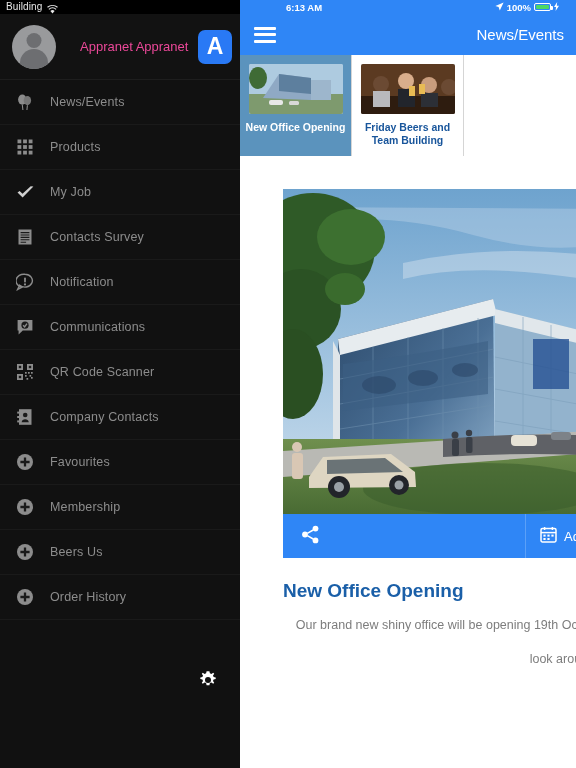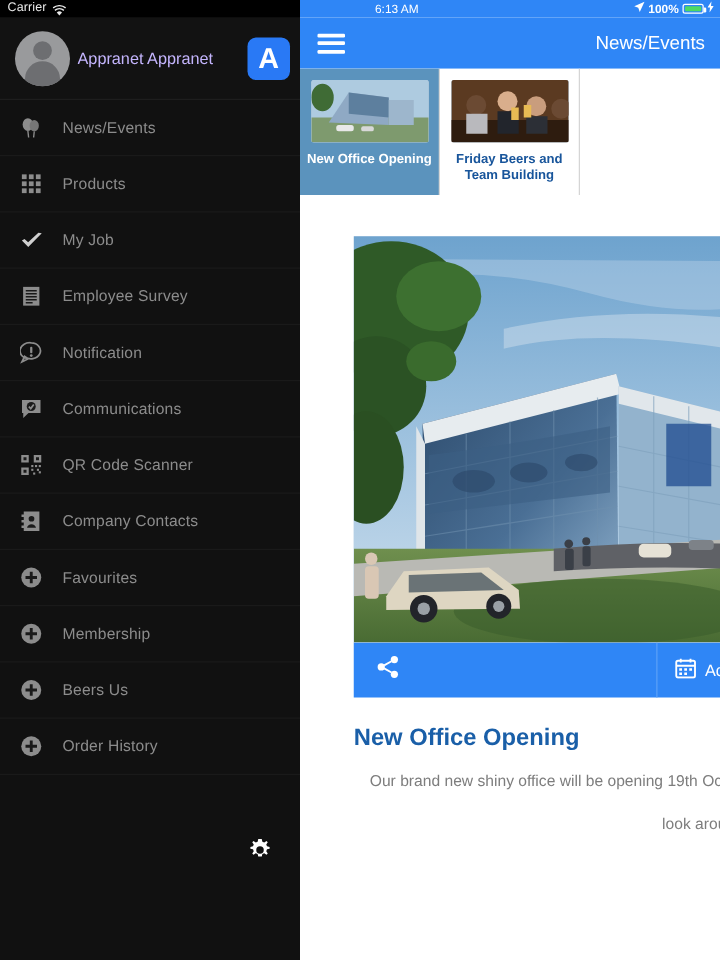--- a/index.html
+++ b/index.html
@@ -35,21 +35,21 @@
   .avatar::before {
     content:""; position:absolute; width:15px; height:15px; border-radius:50%;
     background:#6d6e71; left:50%; top:8px; transform:translateX(-50%);
   }
   .avatar::after {
     content:""; position:absolute; width:28px; height:20px;
     border-radius:14px 14px 0 0; background:#6d6e71;
     left:50%; bottom:0; transform:translateX(-50%);
   }
   .profile-name {
-    color:#c4b5fd; font-size:13px; margin-left:6px; flex:1;
+    color:#ec4899; font-size:13px; margin-left:24px; flex:1;
     white-space:nowrap; overflow:hidden;
   }
   .app-badge {
     width:34px; height:34px; border-radius:7px; background:#2979f5;
     color:#fff; font-size:23px; font-weight:bold;
     display:flex; align-items:center; justify-content:center;
     flex:0 0 34px; margin-right:-2px;
   }
 
   .sb-menu { padding-top:0; }
@@ -74,23 +74,23 @@
   
   #content {
     width:336px; height:768px; flex:0 0 336px;
     background:#ffffff; position:relative; overflow:hidden;
   }
   .ct-status {
     height:14px; background:#2f86f6; color:#fff;
     font-size:10px; display:flex; align-items:center;
     padding:0 6px 0 0; position:relative;
   }
-  .ct-time { position:absolute; left:60px; font-weight:normal; font-size:9.5px; }
+  .ct-time { position:absolute; left:46px; font-weight:bold; font-size:9.5px; }
   .ct-right {
-    position:absolute; right:5px; display:flex; align-items:center; gap:3px;
+    position:absolute; right:17px; display:flex; align-items:center; gap:3px;
     font-size:9.5px; font-weight:bold;
   }
   .batt {
     width:17px; height:8px; border:1px solid #fff; border-radius:2px;
     position:relative; padding:1px;
   }
   .batt::after {
     content:""; position:absolute; right:-3px; top:2px;
     width:2px; height:4px; background:#fff; border-radius:0 1px 1px 0;
   }
@@ -155,21 +155,21 @@
   .body-line2 { text-align:right; padding-right:24px; }
 </style>
 </head>
 <body>
 
 <div id="app">
 
   <div id="sidebar">
 
     <div class="sb-status">
-      <span class="carrier">Carrier</span>
+      <span class="carrier">Building</span>
       <span class="wifi-ico">
         <svg width="11" height="9" viewBox="0 0 11 9">
           <path d="M5.5 8.4 L3.4 5.9 a3.3 3.3 0 0 1 4.2 0 Z" fill="#e8e8e8"></path>
           <path d="M1.9 4.3 a5.4 5.4 0 0 1 7.2 0" stroke="#e8e8e8" stroke-width="1.1" fill="none"></path>
           <path d="M0.5 2.3 a8 8 0 0 1 10 0" stroke="#e8e8e8" stroke-width="1.1" fill="none"></path>
         </svg>
       </span>
     </div>
 
     <div class="sb-profile">
@@ -222,21 +222,21 @@
 
       <div class="sb-item">
         <span class="sb-icon">
           <svg width="18" height="18" viewBox="0 0 18 18">
             <rect x="2.5" y="1.5" width="13" height="15" fill="#8c8c8c"></rect>
             <g stroke="#1a1a1a" stroke-width="1.1">
               <path d="M4.6 4.6 h8.8 M4.6 7 h8.8 M4.6 9.4 h8.8 M4.6 11.8 h8.8 M4.6 14.2 h5.5"></path>
             </g>
           </svg>
         </span>
-        <span class="sb-label">Employee Survey</span>
+        <span class="sb-label">Contacts Survey</span>
       </div>
 
       <div class="sb-item">
         <span class="sb-icon">
           <svg width="18" height="18" viewBox="0 0 18 18">
             <path d="M9 1.3 a7.4 6.4 0 1 1 -5.3 10.9 l-2.1 4.2 l4.6 -2.2 a7.4 6.4 0 0 1 2.8 -12.9 Z" fill="none" stroke="#8c8c8c" stroke-width="1.4"></path>
             <rect x="8.1" y="4.4" width="1.8" height="5.2" rx=".8" fill="#8c8c8c"></rect>
             <circle cx="9" cy="11.4" r="1.1" fill="#8c8c8c"></circle>
           </svg>
         </span>

